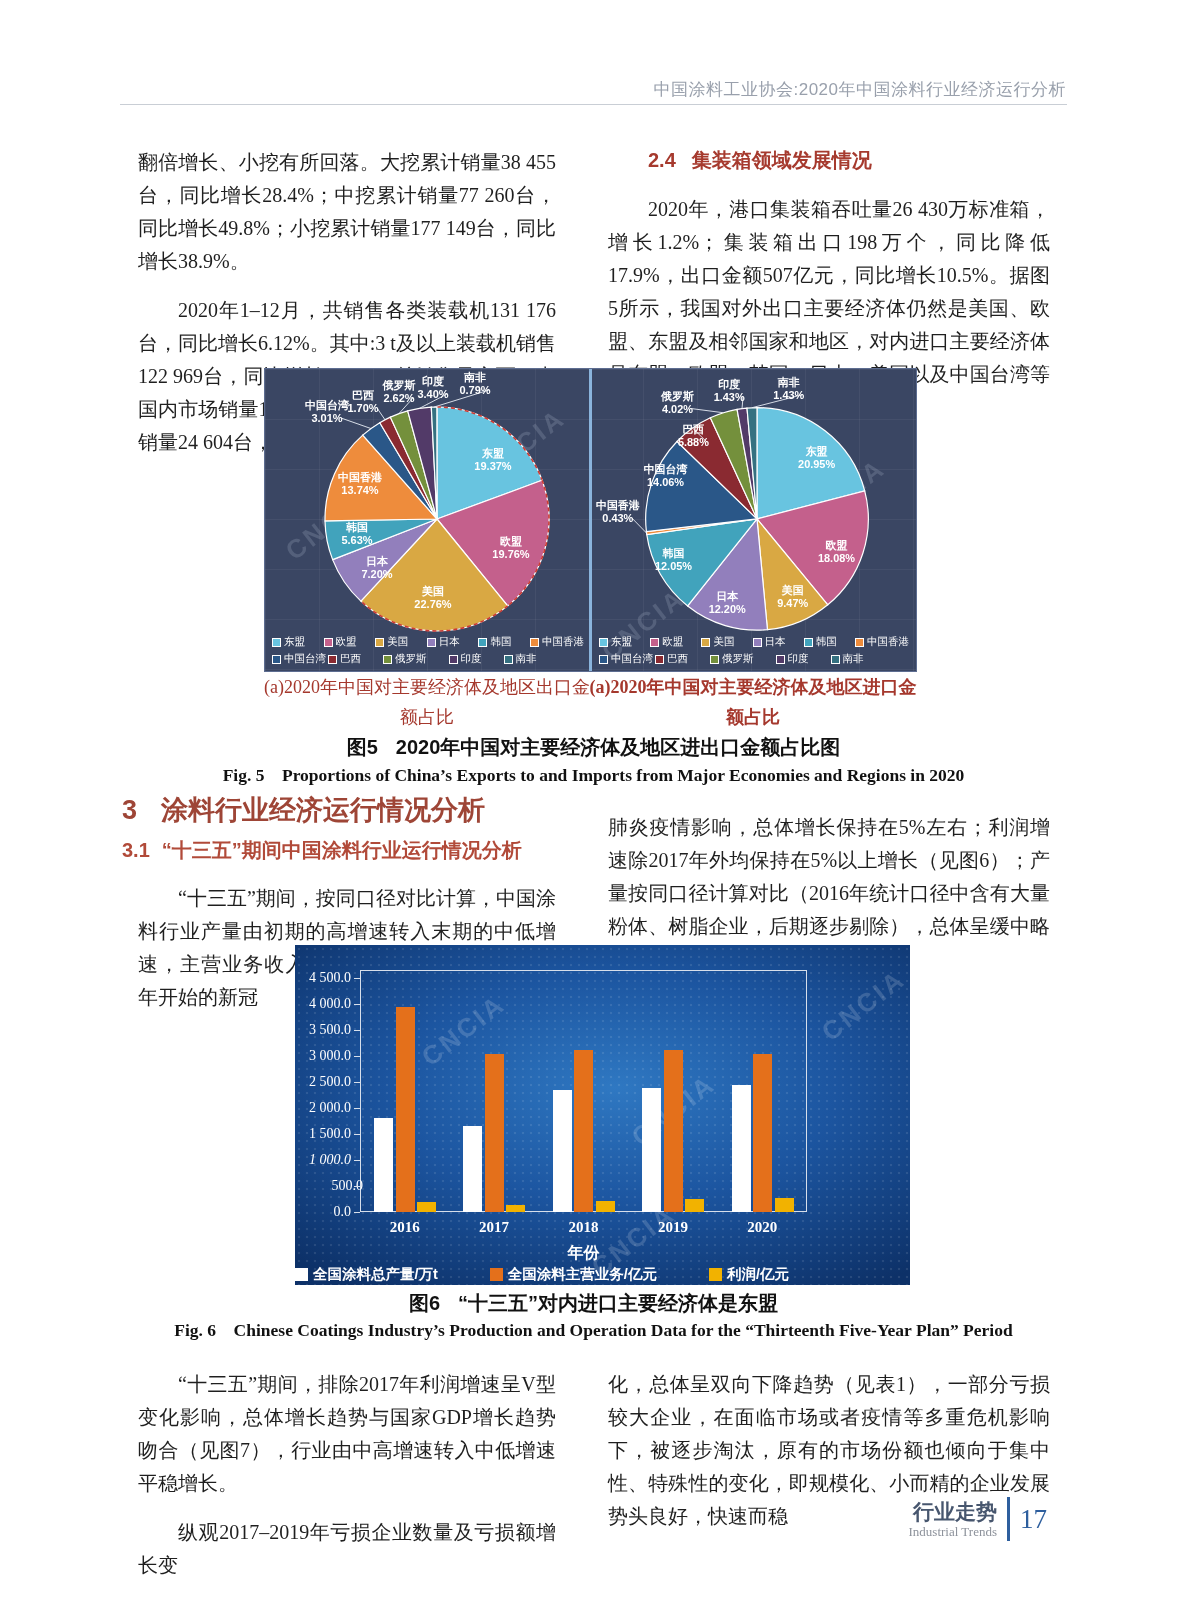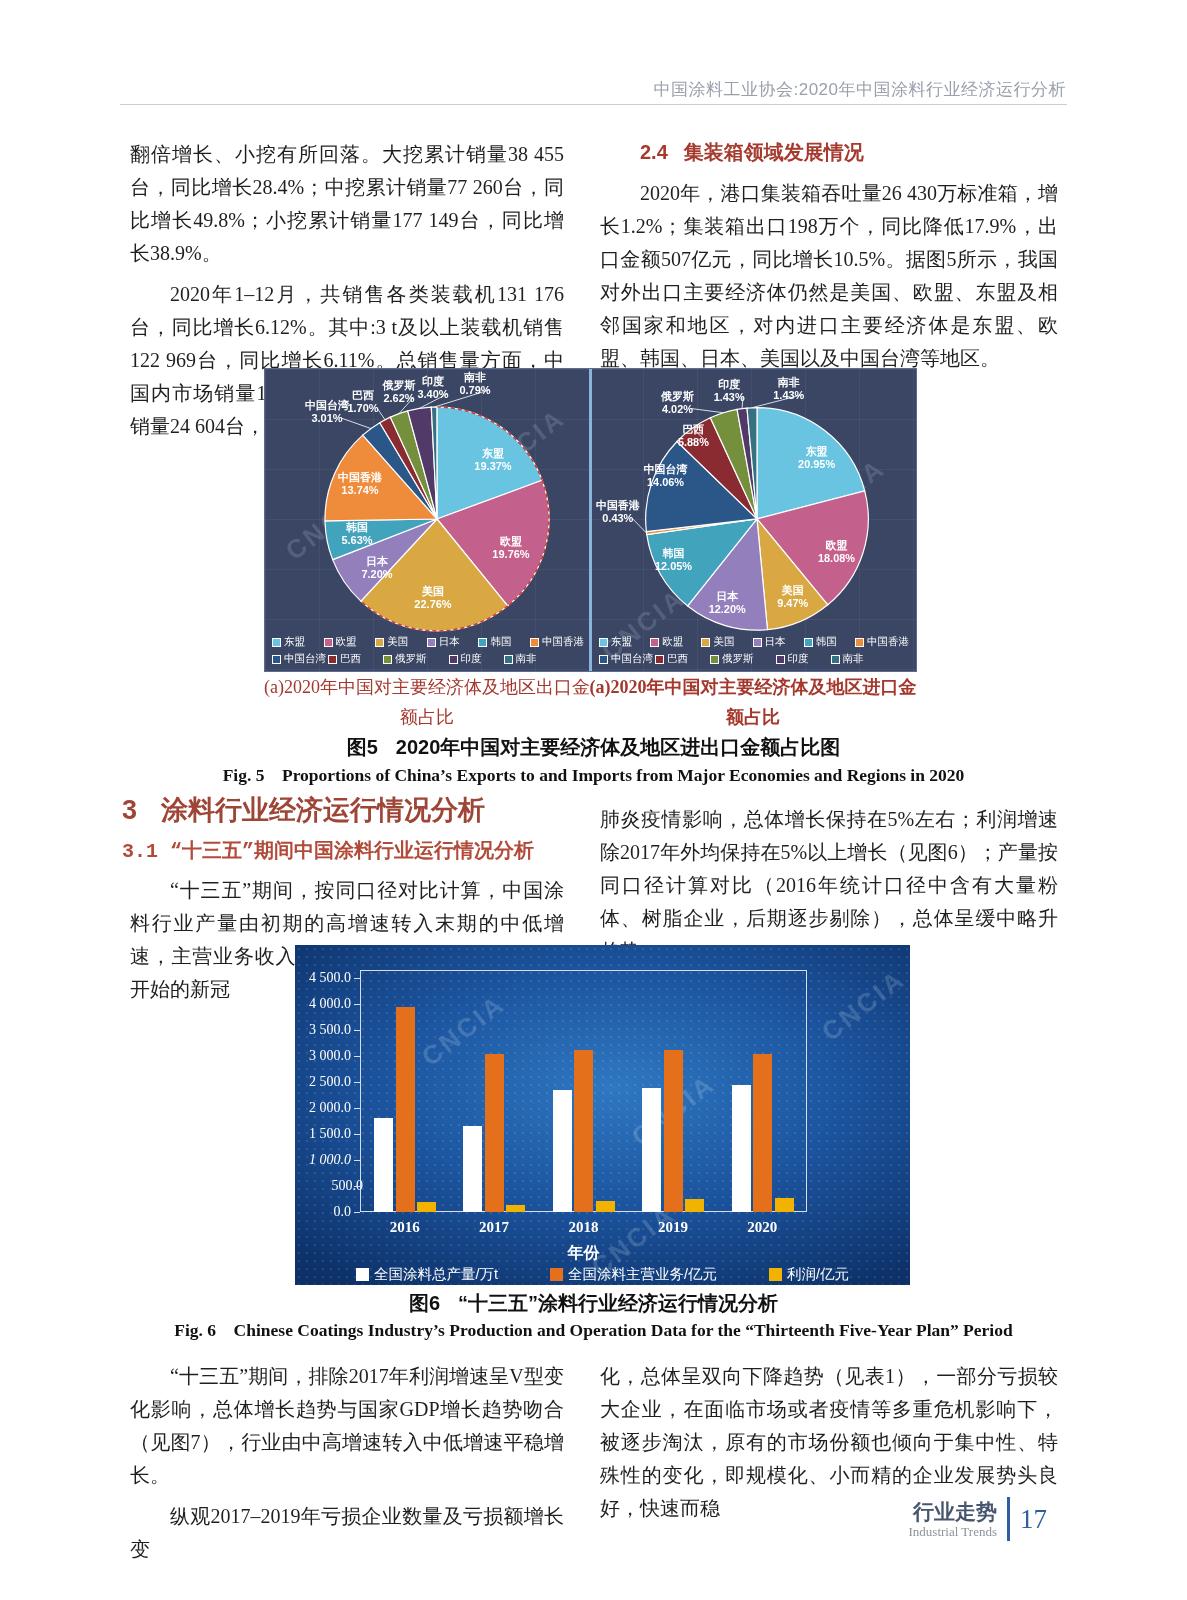--- a/index.html
+++ b/index.html
@@ -2,21 +2,21 @@
 <html><head>
 <meta charset="utf-8">
 <style>
   html,body{margin:0;padding:0;background:#e9e9e9;}
   .page{position:relative;width:1187px;height:1600px;margin:0 auto;background:#ffffff;
         font-family:"Liberation Serif","DejaVu Serif",serif;color:#1f1f1f;overflow:hidden;}
   .hdr{position:absolute;top:78px;right:121px;font-family:"Liberation Sans","DejaVu Sans",sans-serif;
        font-size:17px;color:#99a0ac;letter-spacing:.5px;}
   .hrule{position:absolute;top:104px;left:120px;width:947px;height:1px;background:#c9ced5;}
   .col{position:absolute;font-size:20px;line-height:33px;text-align:justify;}
-  .col p{margin:8px;text-indent:2em;}
+  .col p{margin:16px;text-indent:2em;}
   .col p.noind{text-indent:0;}
   .h24{font-family:"Liberation Sans","DejaVu Sans",sans-serif;font-weight:bold;color:#a63a2e;
        font-size:20px;margin:0 0 5px 0;text-indent:0;}
   .h24 .num{margin-right:16px;}
   #col-tl{left:122px;top:130px;width:450px;}
   #col-tr{left:592px;top:128px;width:474px;}
   
   .fig5{position:absolute;left:264px;top:368px;width:653px;height:304px;background:#3a4663;
         border:1px solid #5d6d91;box-sizing:border-box;
         background-image:repeating-linear-gradient(to right,rgba(255,255,255,.05) 0 1px,transparent 1px 54px),
@@ -45,40 +45,40 @@
   .capcn{position:absolute;left:0;width:100%;text-align:center;
          font-family:"Liberation Sans","DejaVu Sans",sans-serif;font-weight:bold;font-size:20px;color:#111;}
   .capen{position:absolute;left:0;width:100%;text-align:center;font-weight:bold;font-size:17.5px;color:#111;}
   #cap5cn{top:734px;} #cap5en{top:763px;}
   #cap6cn{top:1290px;} #cap6en{top:1318px;}
   .capcn .num{margin-right:18px;}
   
   .h3big{position:absolute;left:122px;top:792px;font-family:"Liberation Sans","DejaVu Sans",sans-serif;
          font-weight:bold;font-size:27px;color:#9e4536;}
   .h3big .num{margin-right:24px;}
-  .h31{position:absolute;left:122px;top:837px;font-family:Liberation Mono, monospace;
+  .h31{position:absolute;left:122px;top:837px;font-family:Liberation Sans, sans-serif;
        font-weight:bold;font-size:20px;color:#b14a39;}
   .h31 .num{margin-right:12px;}
   #col-ml{left:122px;top:866px;width:450px;}
   #col-mr{left:592px;top:795px;width:474px;}
   
   .fig6{position:absolute;left:295px;top:945px;width:615px;height:340px;
         background-image:radial-gradient(rgba(255,255,255,.10) 1px,transparent 1.6px),
                          radial-gradient(ellipse 75% 70% at 52% 42%,#2f78c2 0%,#1c55a0 48%,#0d3168 100%);
         background-size:8px 8px,100% 100%;}
   .frame{position:absolute;left:65px;top:25px;width:447px;height:242px;
          border:1px solid #d7dfeb;box-sizing:border-box;}
   .ytick-label{position:absolute;width:54px;text-align:right;color:#fff;font-size:14px;line-height:18px;}
   .ytick-mark{position:absolute;width:6px;height:1px;background:#d7dfeb;}
   .bar{position:absolute;width:19px;}
   .xlab{position:absolute;top:274px;text-align:center;color:#fff;font-size:15px;font-weight:bold;}
   .axis-title{position:absolute;left:65px;top:298px;width:447px;text-align:center;color:#fff;
               font-size:16px;font-weight:bold;}
-  .bar-legend{position:absolute;left:0;right:0;top:320px;display:flex;justify-content:center;gap:52px;
-              color:#fff;font-family:"Liberation Sans","DejaVu Sans",sans-serif;font-size:14.5px;font-weight:normal;}
+  .bar-legend{position:absolute;left:0;right:0;top:320px;display:flex;gap:52px;
+              color:#fff;font-family:"Liberation Sans","DejaVu Sans",sans-serif;font-size:14.5px;font-weight:bold;}
   .bar-legend .lg-item{gap:5px;}
   .bar-legend .sw{width:13px;height:13px;flex:0 0 auto;}
   
   #col-bl{left:122px;top:1352px;width:450px;}
   #col-br{left:592px;top:1352px;width:474px;}
   
   .footer{position:absolute;top:1497px;right:140px;display:flex;align-items:center;gap:10px;}
   .f-txt{text-align:right;}
   .f-cn{font-family:"Liberation Sans","DejaVu Sans",sans-serif;font-weight:bold;font-size:21px;color:#47566e;line-height:24px;}
   .f-en{font-size:13px;color:#8d929b;line-height:15px;}
@@ -354,21 +354,21 @@
       <div class="bar" style="left: 368.7px; top: 104.76px; height: 162.24px; background: rgb(228, 112, 27);"></div>
       <div class="bar" style="left: 390.2px; top: 254.26px; height: 12.74px; background: rgb(242, 178, 0);"></div>
       <div class="xlab" style="left: 333.2px; width: 89.4px;">2019</div>
       <div class="bar" style="left: 436.6px; top: 139.6px; height: 127.4px; background: rgb(255, 255, 255);"></div>
       <div class="bar" style="left: 458.1px; top: 108.92px; height: 158.08px; background: rgb(228, 112, 27);"></div>
       <div class="bar" style="left: 479.6px; top: 253.48px; height: 13.52px; background: rgb(242, 178, 0);"></div>
       <div class="xlab" style="left: 422.6px; width: 89.4px;">2020</div>
     </div>
 
   <div class="capcn" id="cap6cn">
-    <span class="num">图6</span><span>“十三五”涂料行业经济运行情况分析</span>
+    <span class="num">图6</span><span>“十三五”对内进口主要经济体是东盟</span>
   </div>
   <div class="capen" id="cap6en">Fig. 6　Chinese Coatings Industry’s Production and Operation Data for the “Thirteenth Five-Year Plan” Period</div>
 
   <div class="col" id="col-bl">
     <p>“十三五”期间，排除2017年利润增速呈V型变化影响，总体增长趋势与国家GDP增长趋势吻合（见图7），行业由中高增速转入中低增速平稳增长。</p>
     <p>纵观2017–2019年亏损企业数量及亏损额增长变</p>
   </div>
   <div class="col" id="col-br">
     <p class="noind">化，总体呈双向下降趋势（见表1），一部分亏损较大企业，在面临市场或者疫情等多重危机影响下，被逐步淘汰，原有的市场份额也倾向于集中性、特殊性的变化，即规模化、小而精的企业发展势头良好，快速而稳</p>
   </div>

